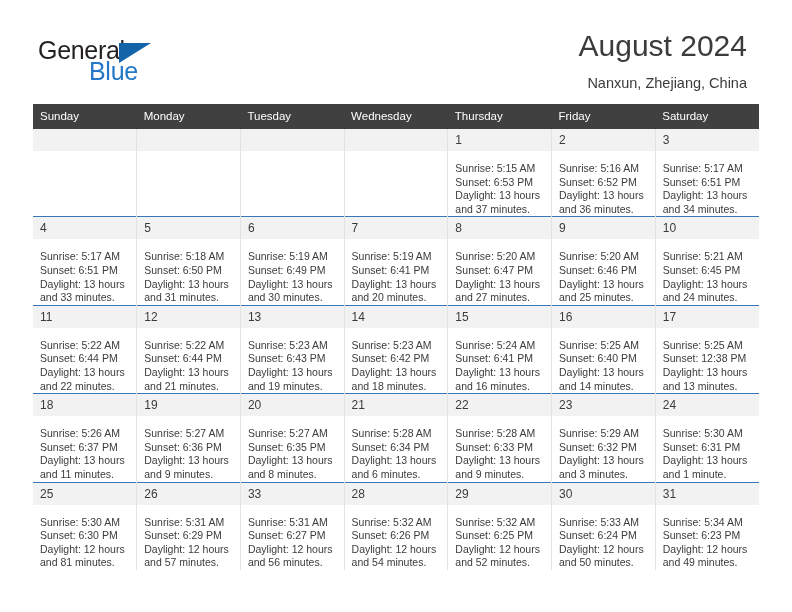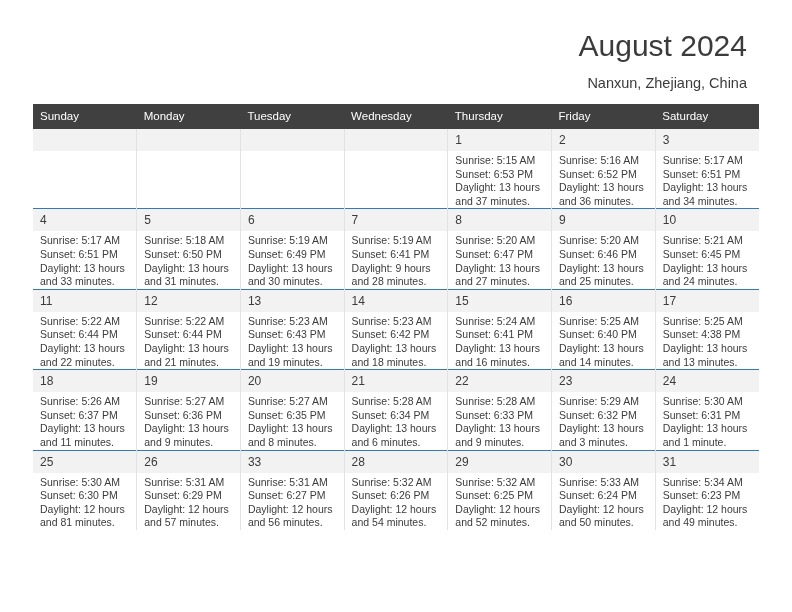--- a/index.html
+++ b/index.html
@@ -140,35 +140,41 @@
   }
   td.empty .daynum {
     background: #f2f2f2;
     color: transparent;
   }
   .details {
     padding: 3px 5px 0 7px;
     font-size: 10.5px;
     line-height: 13.6px;
     color: #3b3b3b;
+    margin-top: 8px;
   }
   .details div {
     white-space: nowrap;
   }
   .details .daylight {
     white-space: normal;
   }
 </style>
 </head>
 <body>
 
 <div class="page">
 
   <div class="header">
 
+    <div class="logo">
+      <span class="logo-general">General</span>
+      <span class="logo-triangle"></span>
+      <span class="logo-blue">Blue</span>
+    </div>
 
     <div class="title-block">
       <h1 class="cal-title">August 2024</h1>
       <div class="cal-subtitle">Nanxun, Zhejiang, China</div>
     </div>
 
   </div>
 
   <table class="calendar">
     <thead>
@@ -265,21 +271,21 @@
                 <div class="daylight">Daylight: 13 hours and 30 minutes.</div>
               </div>
             </div>
           </td>
           <td>
             <div class="cell-inner">
               <span class="daynum">7</span>
               <div class="details">
                 <div class="sunrise">Sunrise: 5:19 AM</div>
                 <div class="sunset">Sunset: 6:41 PM</div>
-                <div class="daylight">Daylight: 9 hours and 28 minutes.</div>
+                <div class="daylight">Daylight: 13 hours and 20 minutes.</div>
               </div>
             </div>
           </td>
           <td>
             <div class="cell-inner">
               <span class="daynum">8</span>
               <div class="details">
                 <div class="sunrise">Sunrise: 5:20 AM</div>
                 <div class="sunset">Sunset: 6:47 PM</div>
                 <div class="daylight">Daylight: 13 hours and 27 minutes.</div>
@@ -366,21 +372,21 @@
                 <div class="sunset">Sunset: 6:40 PM</div>
                 <div class="daylight">Daylight: 13 hours and 14 minutes.</div>
               </div>
             </div>
           </td>
           <td>
             <div class="cell-inner">
               <span class="daynum">17</span>
               <div class="details">
                 <div class="sunrise">Sunrise: 5:25 AM</div>
-                <div class="sunset">Sunset: 4:38 PM</div>
+                <div class="sunset">Sunset: 12:38 PM</div>
                 <div class="daylight">Daylight: 13 hours and 13 minutes.</div>
               </div>
             </div>
           </td>
         </tr>
         <tr class="week">
           <td>
             <div class="cell-inner">
               <span class="daynum">18</span>
               <div class="details">

